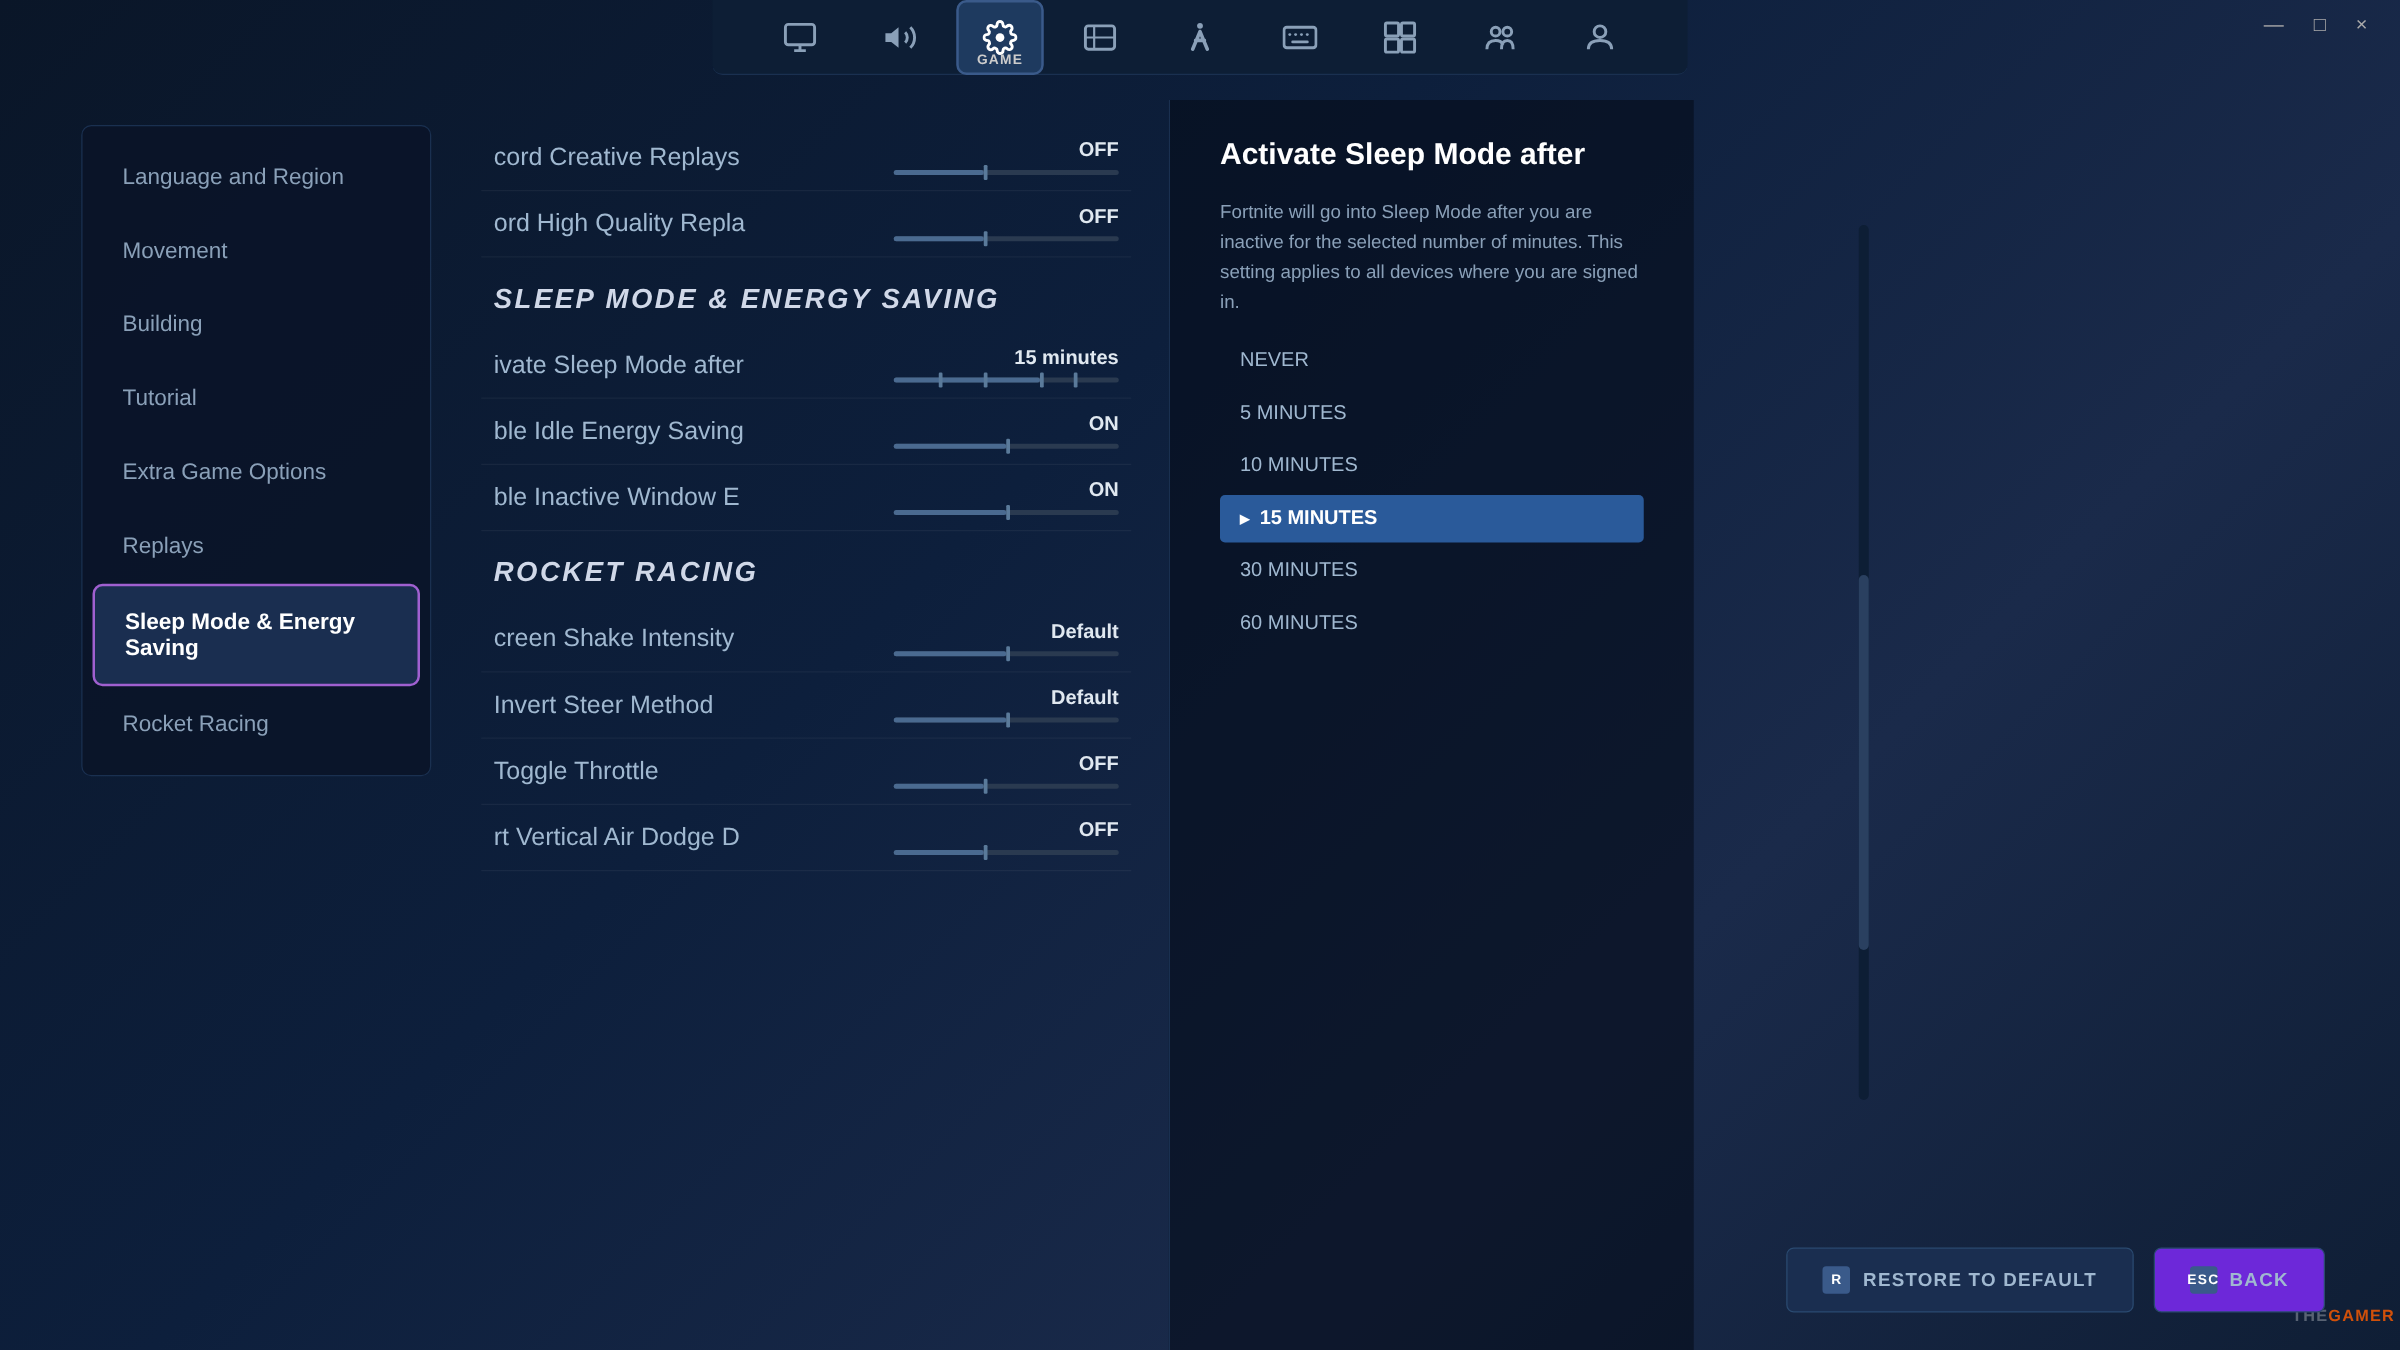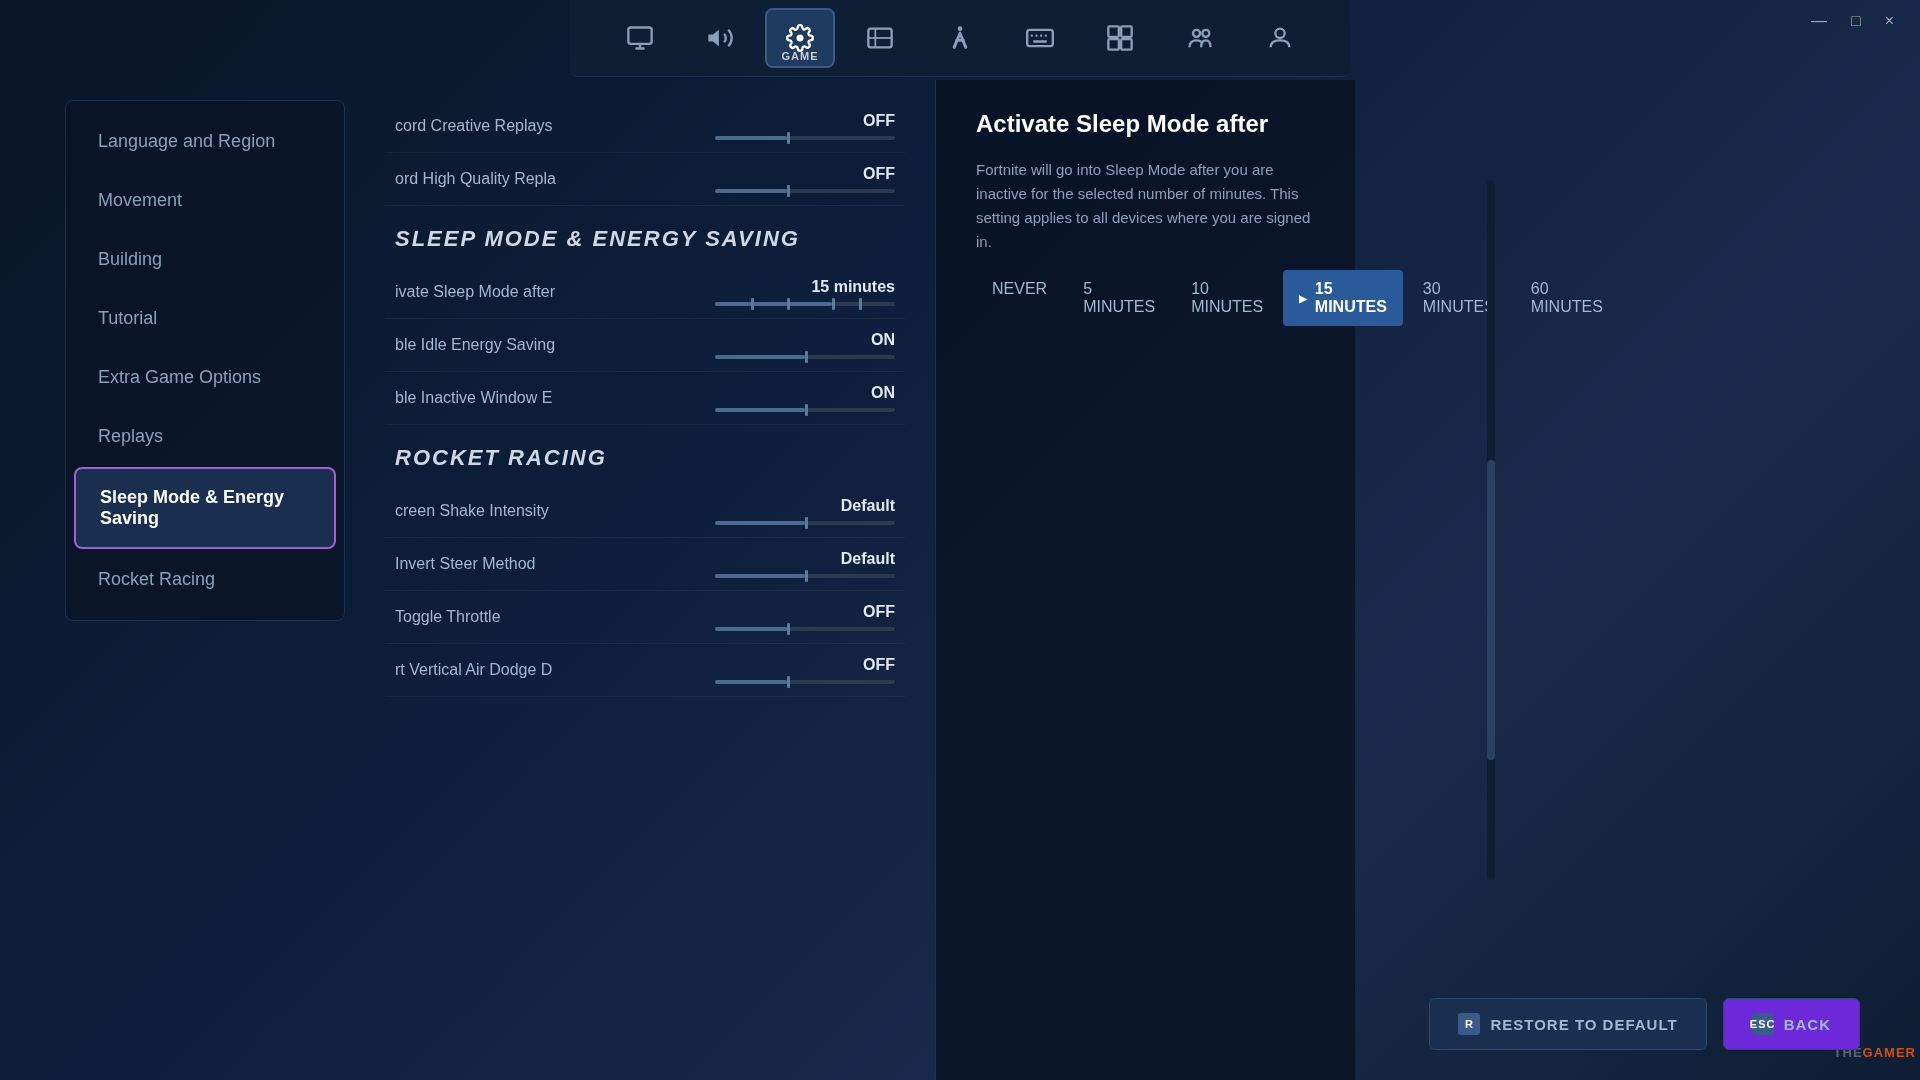--- a/index.html
+++ b/index.html
@@ -13,21 +13,21 @@
       color: white;
     }
 
     
     .top-nav {
       position: absolute;
       top: 0;
       left: 50%;
       transform: translateX(-50%);
       width: 780px;
-      height: 77px;
+      height: 60px;
       background: #0d1e35;
       border-bottom: 1px solid #1a3050;
       display: flex;
       align-items: center;
       justify-content: center;
       gap: 10px;
       z-index: 10;
       border-radius: 0 0 8px 8px;
     }
     .nav-icon-btn {
@@ -143,21 +143,21 @@
 
     .setting-row {
       display: flex;
       align-items: center;
       justify-content: space-between;
       padding: 12px 10px;
       border-bottom: 1px solid rgba(255,255,255,0.05);
     }
 
     .setting-label {
-      font-size: 16px;
+      font-size: 20px;
       color: #a0b8d0;
       flex: 1;
       white-space: nowrap;
       overflow: hidden;
       text-overflow: ellipsis;
     }
 
     .setting-value {
       font-size: 16px;
       color: #e0e8f0;
@@ -212,21 +212,21 @@
 
     .right-panel-desc {
       font-size: 15px;
       color: #8aa0b8;
       line-height: 1.6;
       margin-bottom: 16px;
     }
 
     .option-list {
       display: flex;
-      flex-direction: row;
+      flex-direction: column;
       gap: 4px;
     }
 
     .option-item {
       padding: 10px 16px;
       font-size: 16px;
       color: #a0b8d0;
       cursor: pointer;
       border-radius: 4px;
       transition: background 0.2s;

